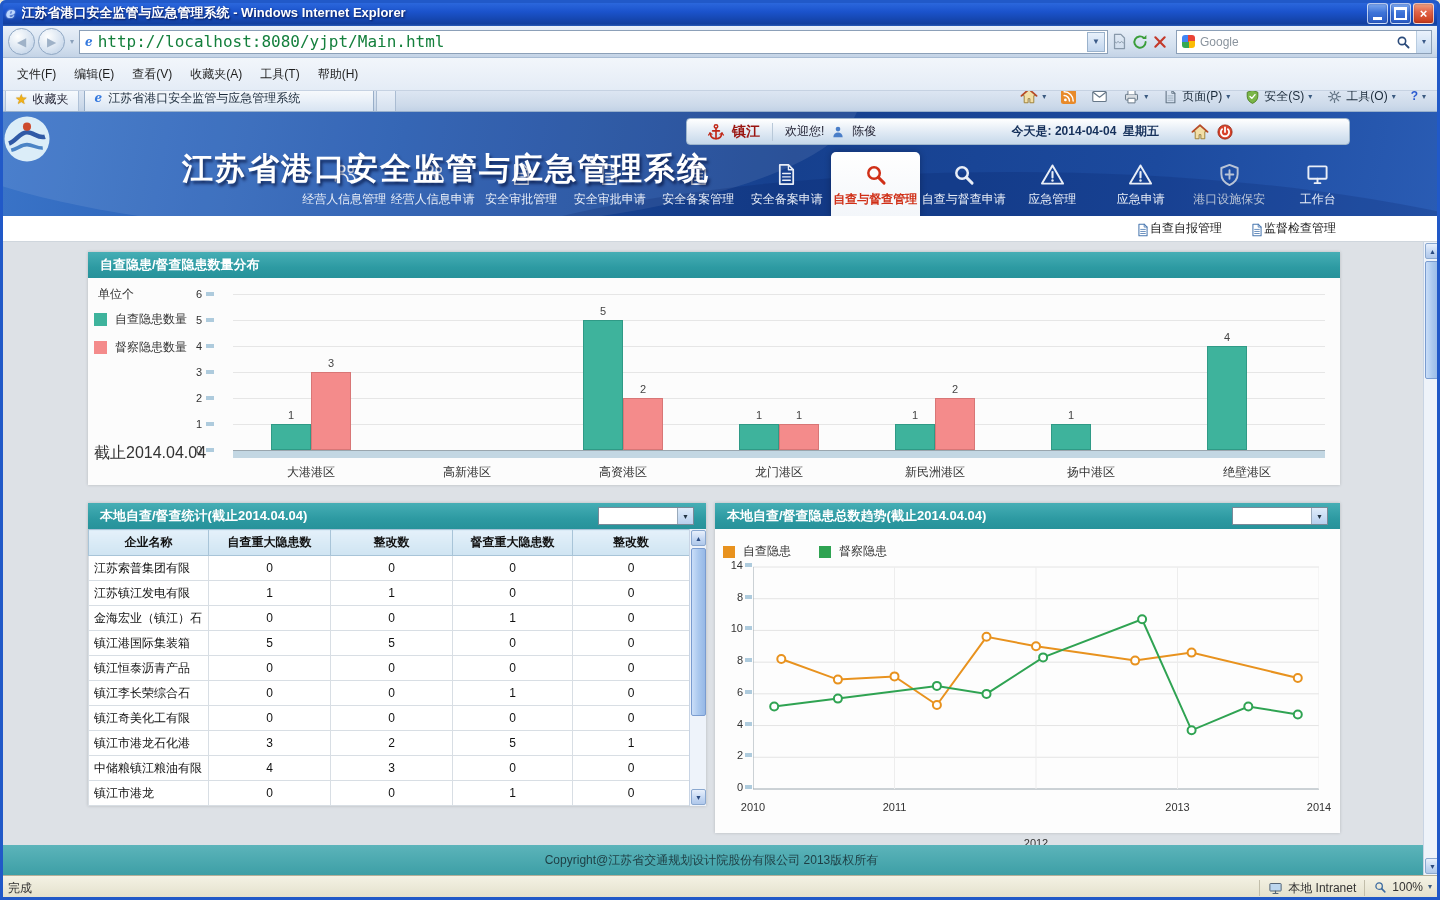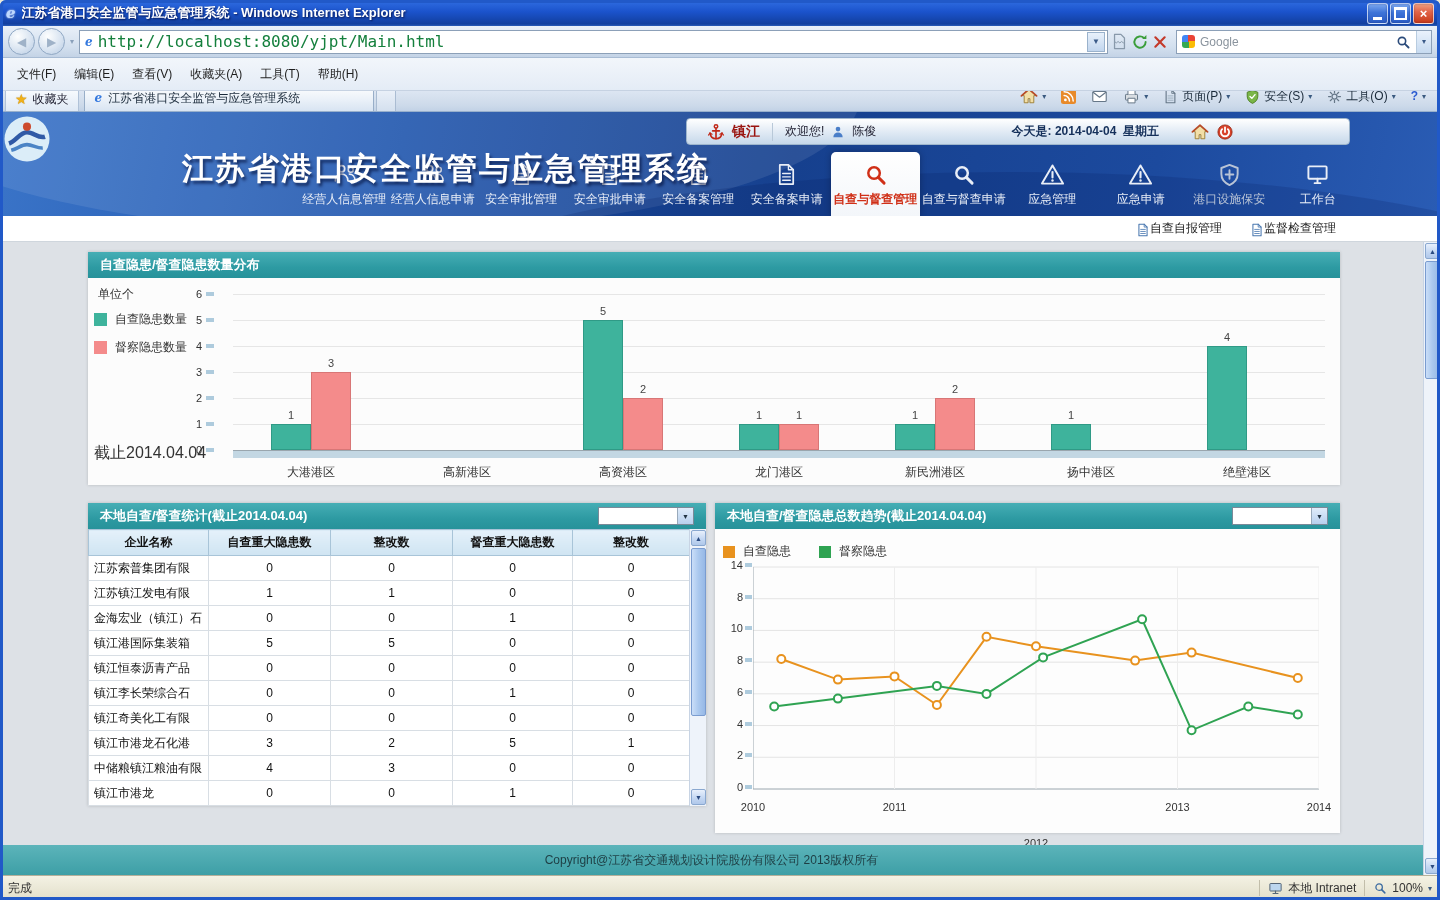--- a/index.html
+++ b/index.html
@@ -98,21 +98,21 @@
 .line-legend{position:absolute;left:8px;top:14px;display:flex;gap:28px}
 .line-ylabels{position:absolute;left:4px;top:36px;width:24px;height:222px}
 .line-ylabel{position:absolute;right:0;font-size:11px;color:#333;transform:translateY(-50%)}
 .line-xlabels{position:absolute;left:38px;top:272px;width:506px;height:14px}
 .line-xlabel{position:absolute;transform:translateX(-50%);font-size:11px;color:#333}
 .line-svg-wrap{position:absolute;left:38px;top:36px;width:566px;height:222px}
 
 .page-footer{position:absolute;left:0;top:603px;width:1423px;height:30px;background:linear-gradient(180deg,#5cb4ba,#3d9fa6);display:flex;align-items:center;justify-content:center;font-size:12px;color:#1e3e44}
 .statusbar{position:absolute;left:0;bottom:0;width:1440px;height:25px;background:linear-gradient(180deg,#f4f2e4,#e2dfca);border-top:1px solid #b4b09a;display:flex;align-items:center;font-size:12px;color:#333;padding:0 8px;gap:8px;z-index:30}
 .status-sep{width:1px;height:16px;background:#c2beaa}
-.status-right{margin-left:auto;display:flex;align-items:center;gap:8px}
+.status-right{margin-left:auto;display:flex;align-items:flex-start;gap:8px}
 .zone-cell,.zoom-cell{display:flex;align-items:center;gap:5px}
 </style>
 </head>
 <body>
 
 <div class="frame"></div>
 
 <div class="titlebar">
   <span class="icn ie-logo">
       <i>e</i>

